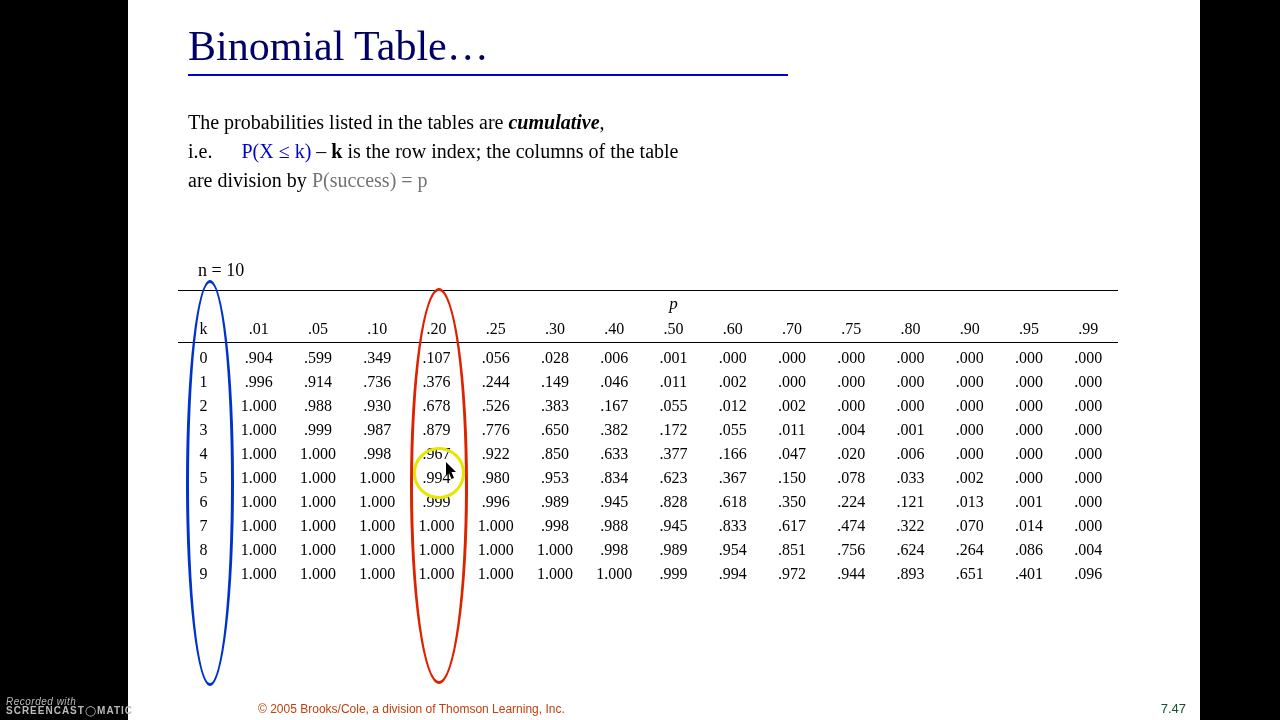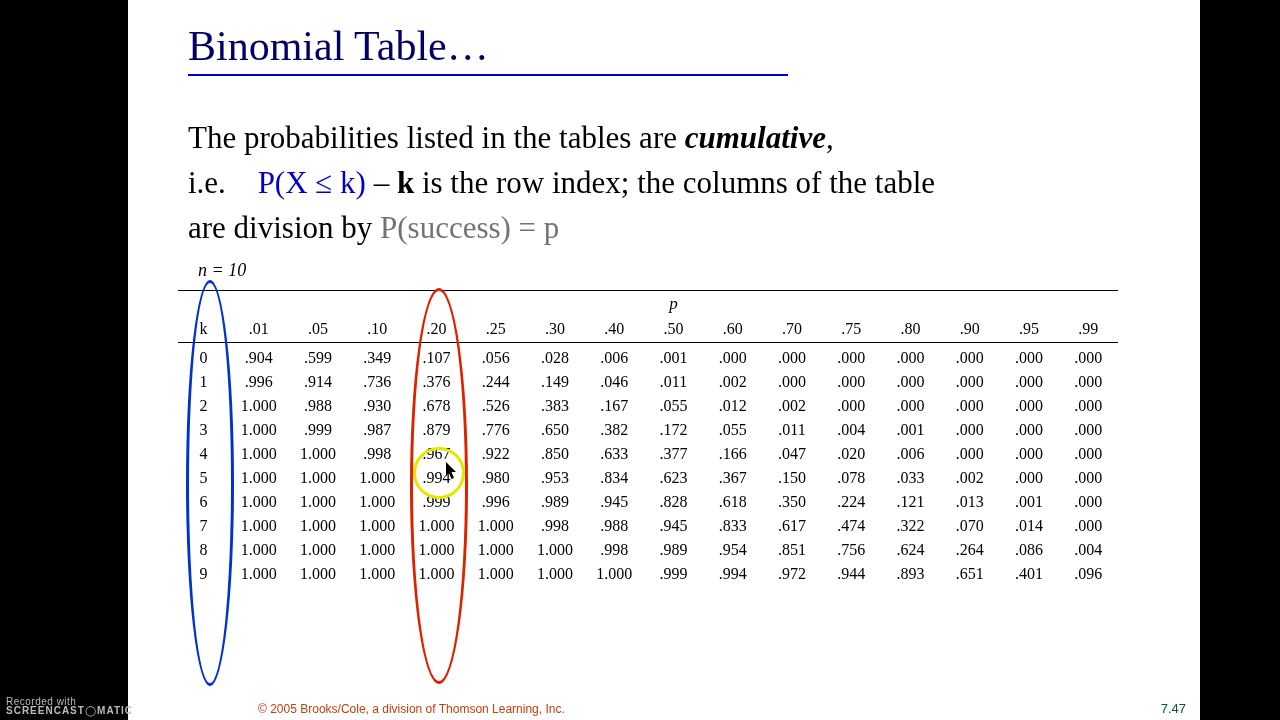--- a/index.html
+++ b/index.html
@@ -1,46 +1,46 @@
 <!DOCTYPE html>
 <html><head>
 <meta charset="utf-8">
 <style>
   html, body { margin:0; padding:0; background:#000; width:1280px; height:720px; overflow:hidden; font-family:"Times New Roman", Times, serif; }
   .stage { position:relative; width:1280px; height:720px; }
   .slide { position:absolute; left:128px; top:0; width:1024px; height:720px; background:#fff;padding-left:48px; }
   .title { position:absolute; left:60px; top:22px; font-size:42px; color:#000066; font-family:"Times New Roman", serif; }
   .title-underline { position:absolute; left:60px; top:74px; width:600px; height:2px; background:#0000cc; }
-  .body-text { position:absolute; left:60px; top:116px; width:900px; font-size:31px; line-height:1.45; color:#000; }
+  .body-text { position:absolute; left:60px; top:108px; width:900px; font-size:20px; line-height:1.45; color:#000; }
   .body-text .blue { color:#0000cc;margin-left:24px; }
   .body-text .red  { color:#737373; }
   .body-text .bold { font-weight:bold; }
   .body-text .ital { font-style:italic; }
-  .n-label { position:absolute; left:70px; top:260px; font-size:18px; font-style:italic; }
+  .n-label { position:absolute; left:70px; top:260px; font-size:18px; }
   .table-wrap { position:absolute; left:50px; top:290px; width:940px; }
   table.binom { border-collapse:collapse; font-family:"Times New Roman", serif; font-size:16px; width:100%; }
   table.binom th, table.binom td { text-align:center; padding:3px 0; width:5.8%; font-weight:normal; }
   table.binom th.k-col, table.binom td.k-col { width:5%; font-style:normal; }
   table.binom tr.p-header td { border-top:1px solid #000; }
   table.binom tr.col-headers th { border-bottom:1px solid #000; padding-bottom:4px; }
   table.binom tbody.data tr:first-child td { padding-top:6px; }
   .p-label { font-style:italic; font-size:17px; }
   .k-header { font-style:italic; }
   
   .ellipse { position:absolute; border-style:solid; border-radius:50%; background:transparent; pointer-events:none; }
   .ellipse.blue { border-color:#0033cc; border-width:3px; }
   .ellipse.red  { border-color:#dd2200; border-width:3px; }
   .ellipse.yellow { border-color:#e6e600; border-width:3px; }
   
   .cursor { position:absolute; width:12px; height:18px; pointer-events:none; }
   
   .copyright { position:absolute; left:130px; bottom:4px; font-size:12px; color:#c2410c; font-family:Arial,sans-serif; }
   .slide-num { position:absolute; right:14px; bottom:4px; font-size:13px; color:#14532d; font-family:Arial,sans-serif; }
   .watermark { position:absolute; left:6px; bottom:4px; color:#bbb; font-family:Arial,sans-serif; }
-  .watermark .rec { display:block; font-size:10px; letter-spacing:0.5px; }
+  .watermark .rec { display:block; font-size:10px; letter-spacing:0.5px;font-style:italic; }
   .watermark .brand { display:block; font-size:10px; font-weight:bold; letter-spacing:1px; margin-top:-2px; }
   .watermark .thin { font-weight:300; color:#ccc; }
 </style>
 </head>
 <body>
 
 <div class="stage">
   <div class="slide">
 
     <div class="title">Binomial Table…</div>

